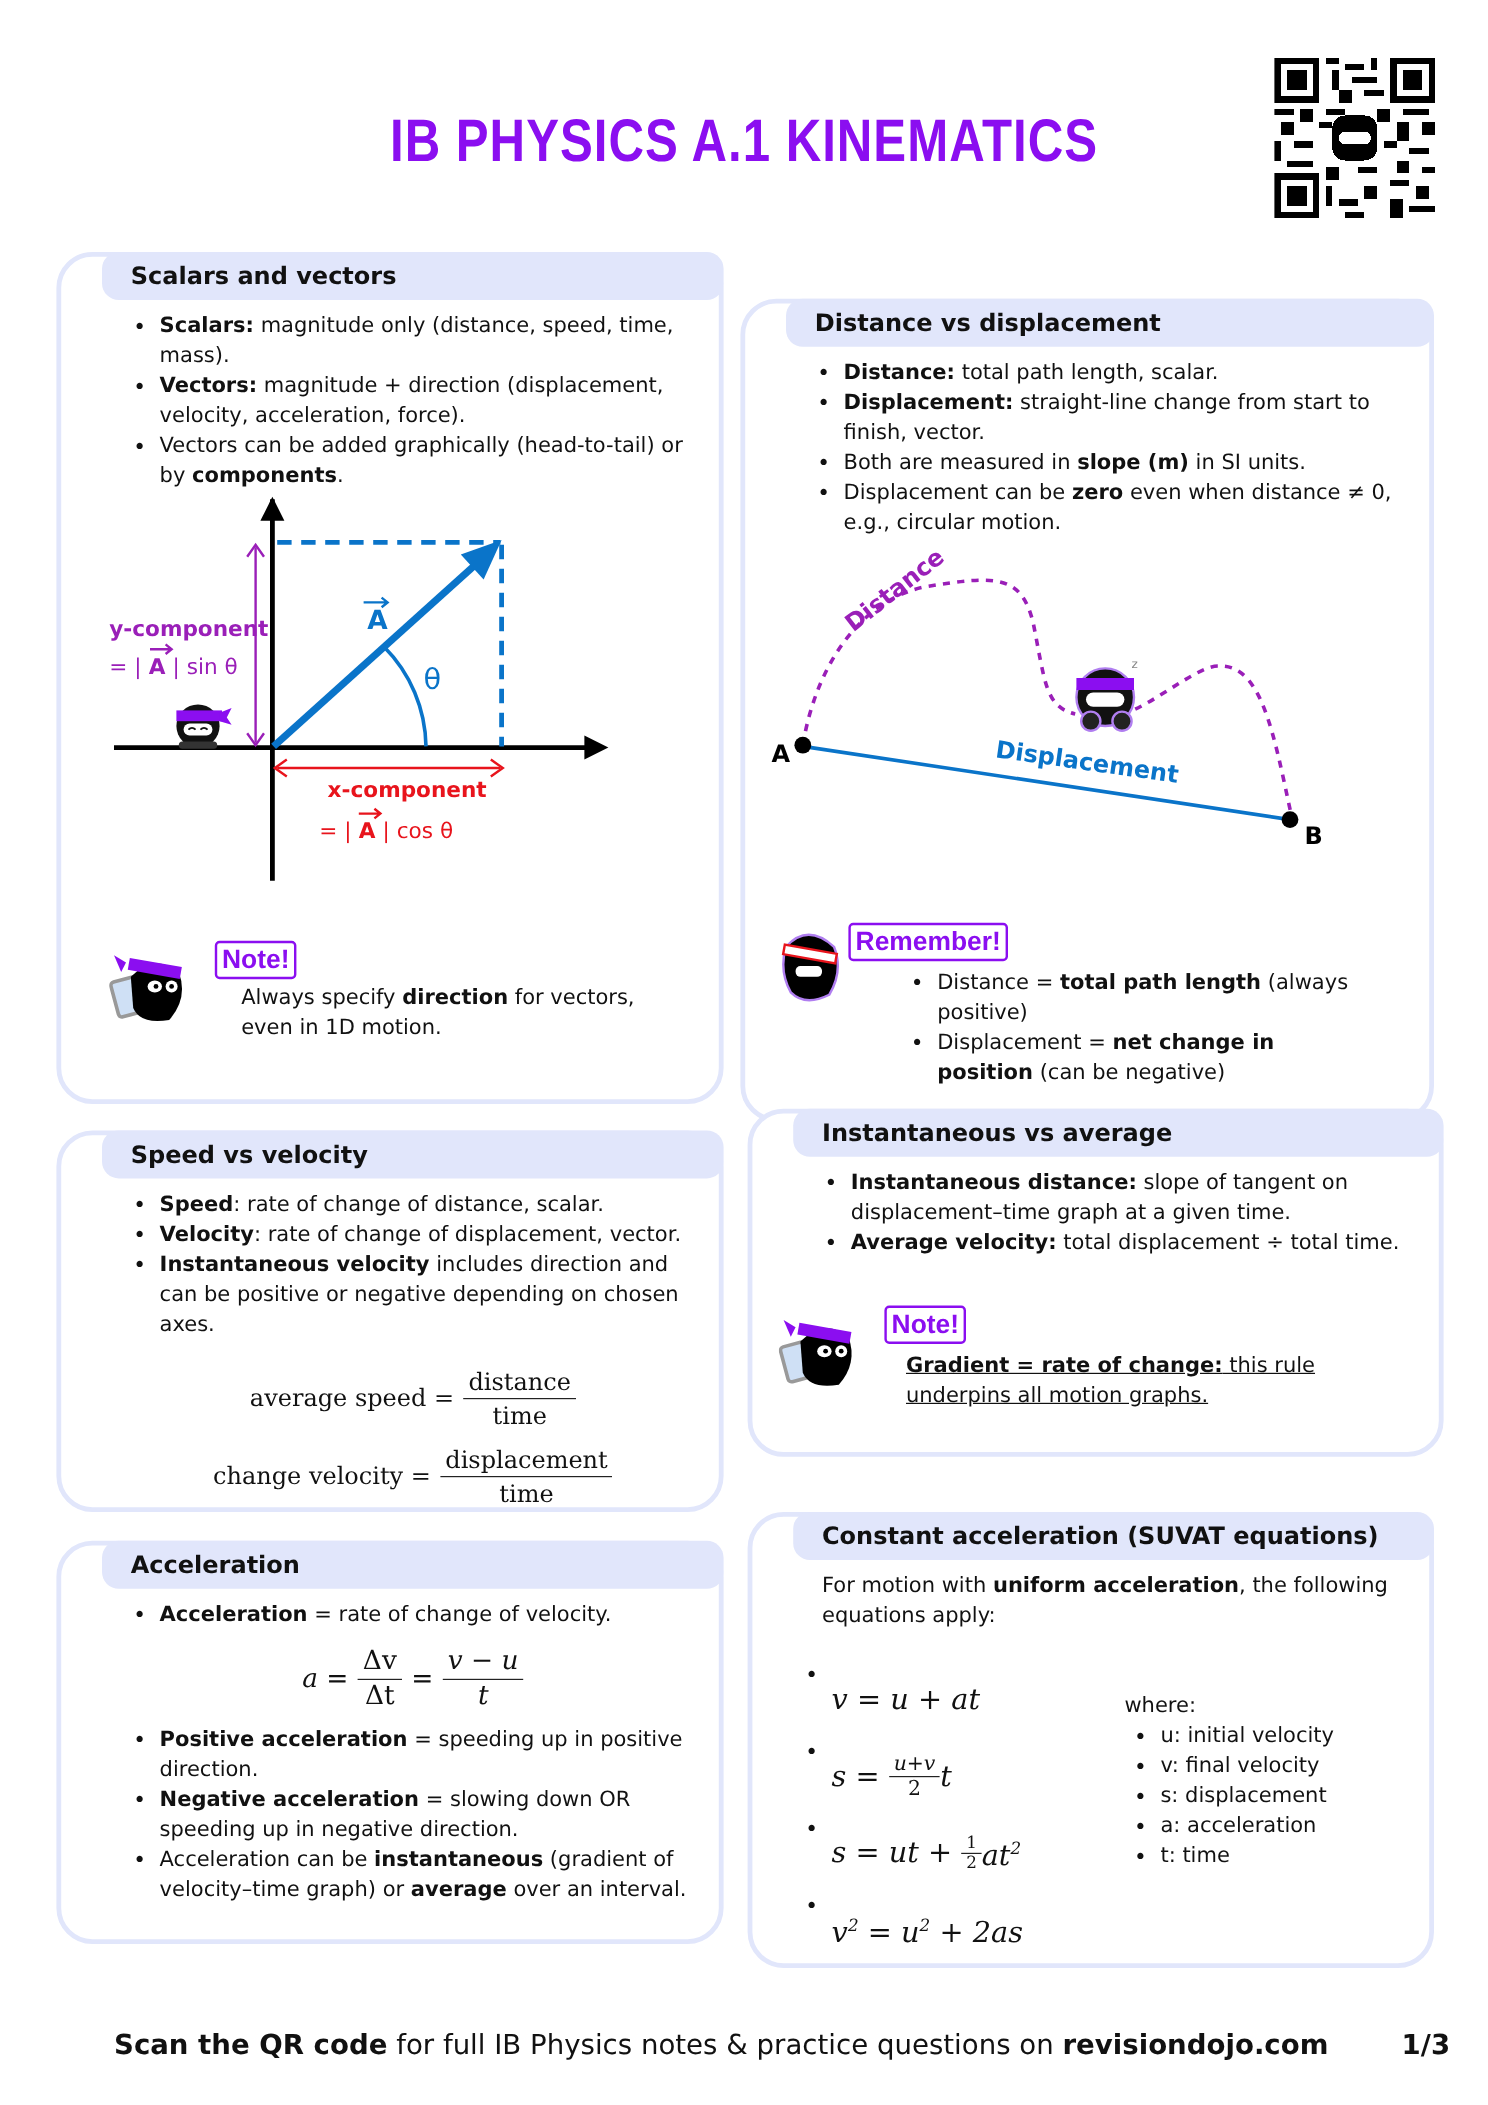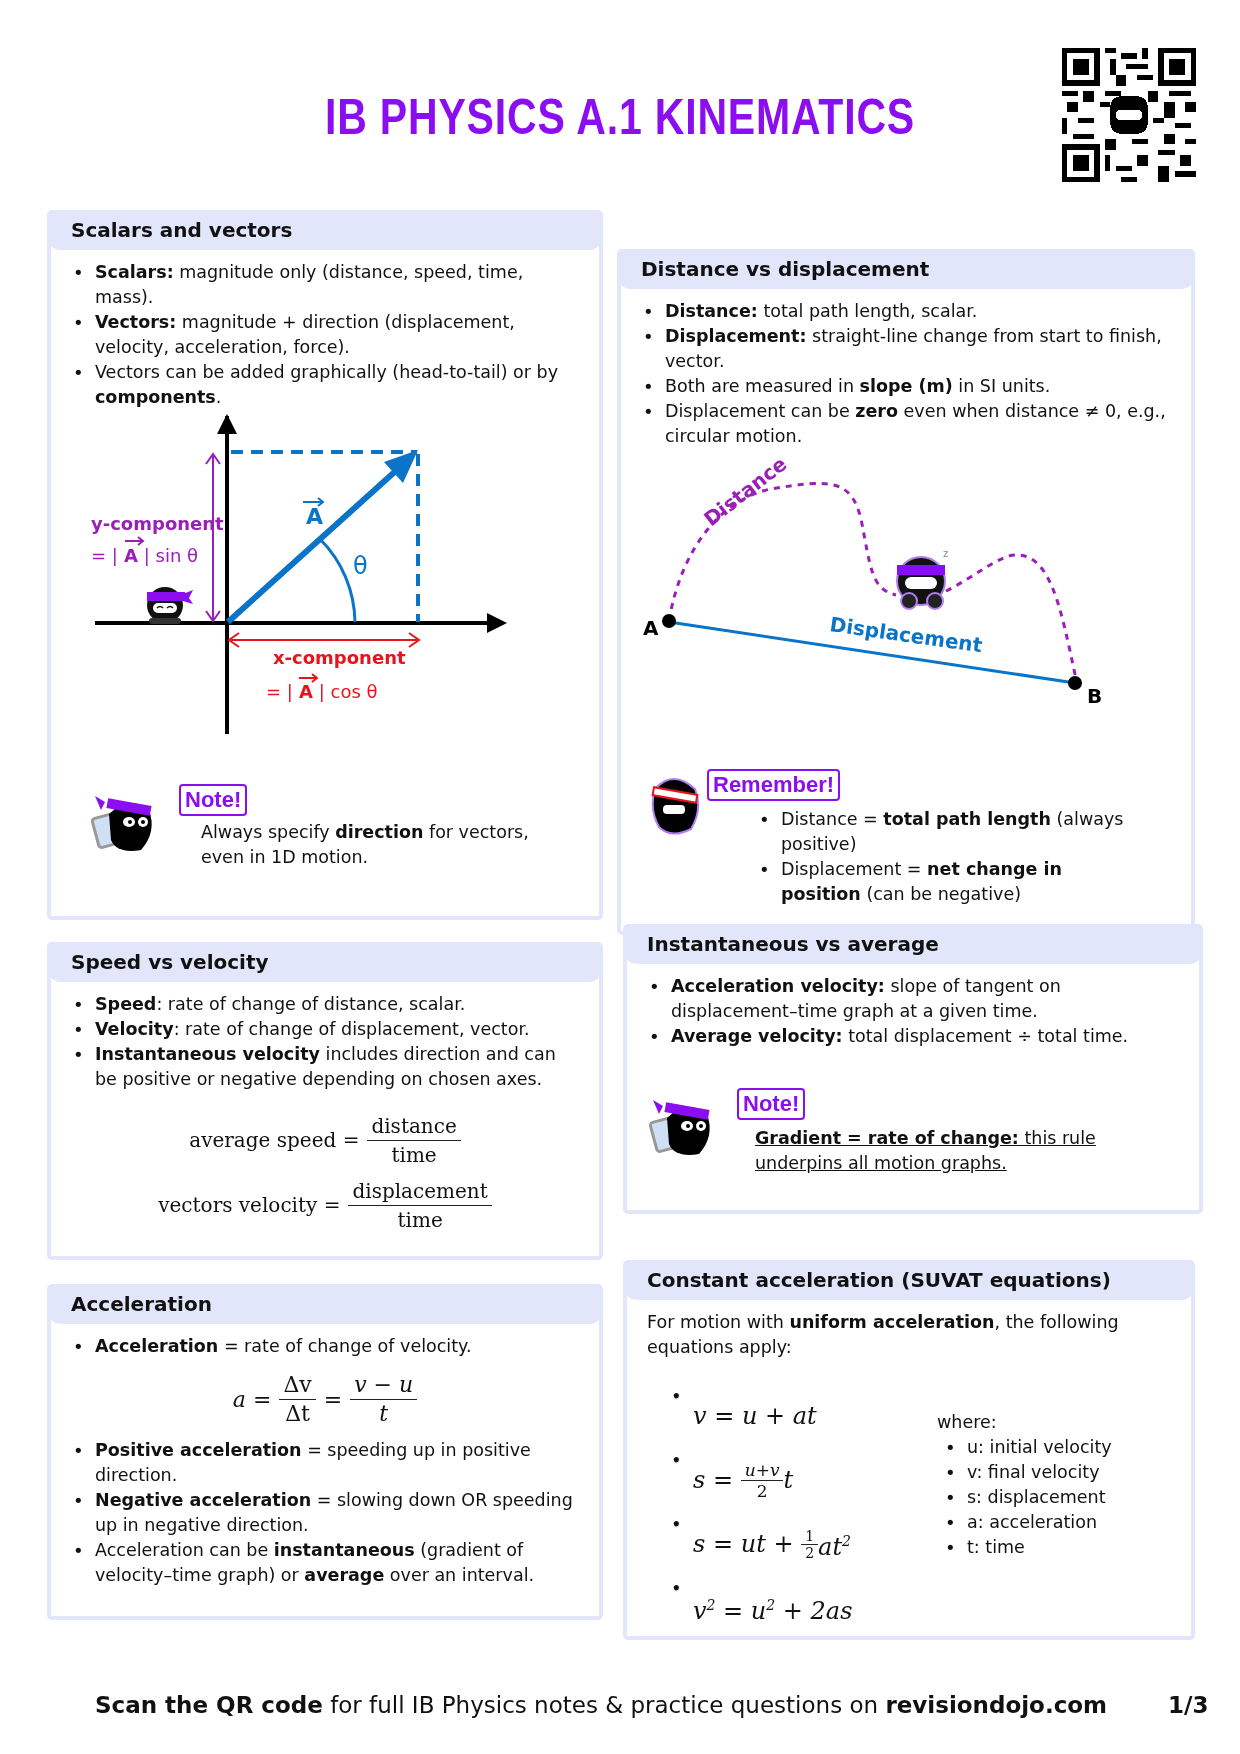--- a/index.html
+++ b/index.html
@@ -1,19 +1,19 @@
 <!DOCTYPE html>
 <html><head>
 <meta charset="utf-8">
 <style>
   * { box-sizing: border-box; margin: 0; padding: 0; }
   body { width: 1240px; height: 1754px; background: #fff; font-family: "DejaVu Sans", sans-serif; color: #111; position: relative; overflow: hidden; }
   .title { position: absolute; left: 0; right: 0; top: 88px; text-align: center; font-family: "Liberation Sans", sans-serif; font-size: 50px; font-weight: bold; color: #8b0ef0; letter-spacing: 1px; transform: scaleX(0.82); }
   .qr { position: absolute; left: 1062px; top: 48px; width: 134px; height: 134px; }
-  .card { position: absolute; border: 4px solid #e1e6fb; border-radius: 5px; background: #fff; }
+  .card { position: absolute; border: 4px solid #e1e6fb; border-radius: 30px; background: #fff; padding-left: 38px; }
   .card-head { background: #e1e6fb; border-radius: 14px 14px 14px 14px; height: 40px; margin: -4px -4px 0 -4px; padding: 8px 24px; font-weight: bold; font-size: 20px; }
   .card-body { padding: 10px 18px 0 18px; font-size: 17.5px; line-height: 25px; }
   ul.bl { list-style: none; }
   ul.bl li { position: relative; padding-left: 26px; }
   ul.bl li::before { content: "•"; position: absolute; left: 4px; top: 0; font-size: 18px; }
   b { font-weight: bold; }
   .math { font-family: "DejaVu Serif", serif; font-size: 20px; display: flex; align-items: center; justify-content: center; gap: 8px; }
   .frac { display: inline-flex; flex-direction: column; align-items: center; line-height: 28px; }
   .frac .num { border-bottom: 1.5px solid #222; padding: 0 4px; }
   .mi { font-style: italic; }
@@ -207,34 +207,34 @@
       <li><b>Instantaneous velocity</b><span> includes direction and can be positive or negative depending on chosen axes.</span></li>
     </ul>
     <div class="math" style="margin-top:20px;">
       <span>average speed =</span>
       <span class="frac">
           <span class="num">distance</span>
           <span>time</span>
         </span>
     </div>
     <div class="math" style="margin-top:8px;">
-      <span>vectors velocity =</span>
+      <span>change velocity =</span>
       <span class="frac">
           <span class="num">displacement</span>
           <span>time</span>
         </span>
     </div>
   </div>
 </div>
 
 <div class="card" style="left:623px; top:924px; width:580px; height:290px;">
   <div class="card-head">Instantaneous vs average</div>
   <div class="card-body">
     <ul class="bl">
-      <li><b>Acceleration velocity:</b><span> slope of tangent on displacement–time graph at a given time.</span></li>
+      <li><b>Instantaneous distance:</b><span> slope of tangent on displacement–time graph at a given time.</span></li>
       <li><b>Average velocity:</b><span> total displacement ÷ total time.</span></li>
     </ul>
   </div>
   <div class="note-row" style="left:22px; top:160px;">
     <svg width="80" height="80" viewBox="0 0 80 80">
       <rect x="4" y="30" width="36" height="30" rx="3" fill="#cfe0f5" stroke="#999" stroke-width="3" transform="rotate(-15 22 45)"></rect>
       <path d="M18,30 q20,-20 40,-4 q8,22 -8,40 q-24,4 -30,-10 z" fill="#000"></path>
       <rect x="16" y="18" width="44" height="10" fill="#8b0ef0" transform="rotate(10 38 23)"></rect>
       <path d="M14,18 L4,12 L10,26 Z" fill="#8b0ef0"></path>
       <ellipse cx="38" cy="38" rx="6" ry="5" fill="#fff"></ellipse>

